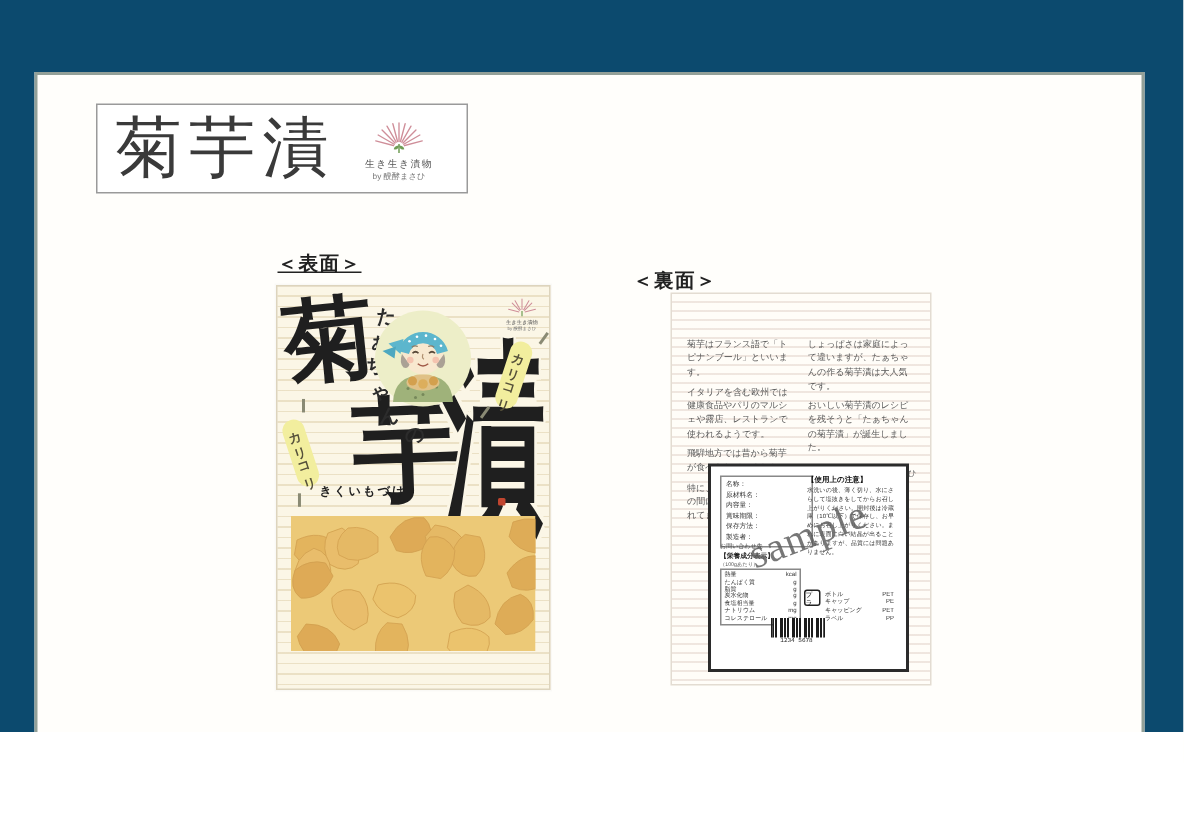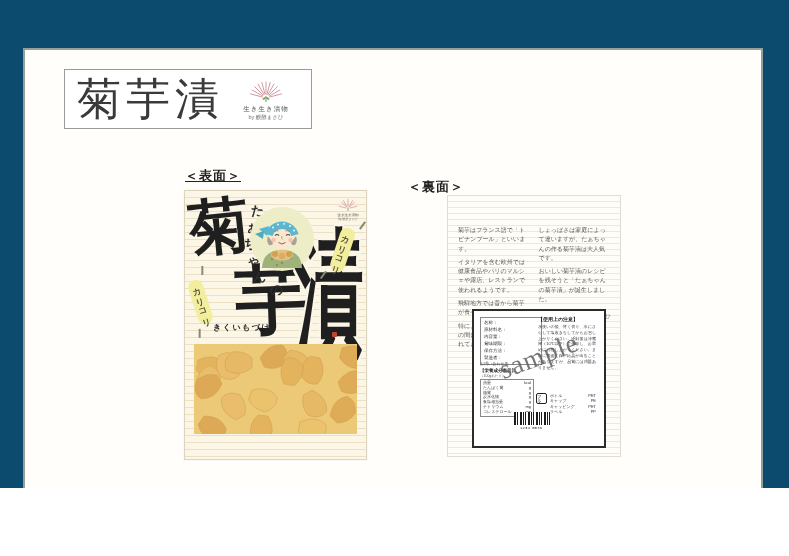--- a/index.html
+++ b/index.html
@@ -117,21 +117,21 @@
           <line x1="20" y1="18" x2="20" y2="24" stroke="#6f9c55" stroke-width="1"></line>
           <path d="M20 19 q-3 0 -3.5 2.5 q3 0.8 3.5 -2.5 Z" fill="#6f9c55"></path>
           <path d="M20 19 q3 0 3.5 2.5 q-3 0.8 -3.5 -2.5 Z" fill="#6f9c55"></path>
         </svg>
         <div class="brand-line1">生き生き漬物</div>
         <div class="brand-line2">by 醗酵まさひ</div>
       </div>
     </div>
 
     <div class="side-label" style="left:160px;top:117px;text-decoration:underline;">＜表面＞</div>
-    <div class="side-label" style="left:383px;top:128px;">＜裏面＞</div>
+    <div class="side-label" style="left:397px;top:128px;">＜裏面＞</div>
 
     <div class="front-pack">
       <div class="abs kanji kiku">菊</div>
       <div class="abs kanji imo">芋</div>
       <div class="abs kanji tsuke">漬</div>
 
       <span class="taa-char" style="left:66px;top:13px;">た</span>
       <span class="taa-char" style="left:61px;top:29px;">ぁ</span>
       <span class="taa-char" style="left:59px;top:46px;">ち</span>
       <span class="taa-char" style="left:62px;top:63px;">ゃ</span>

